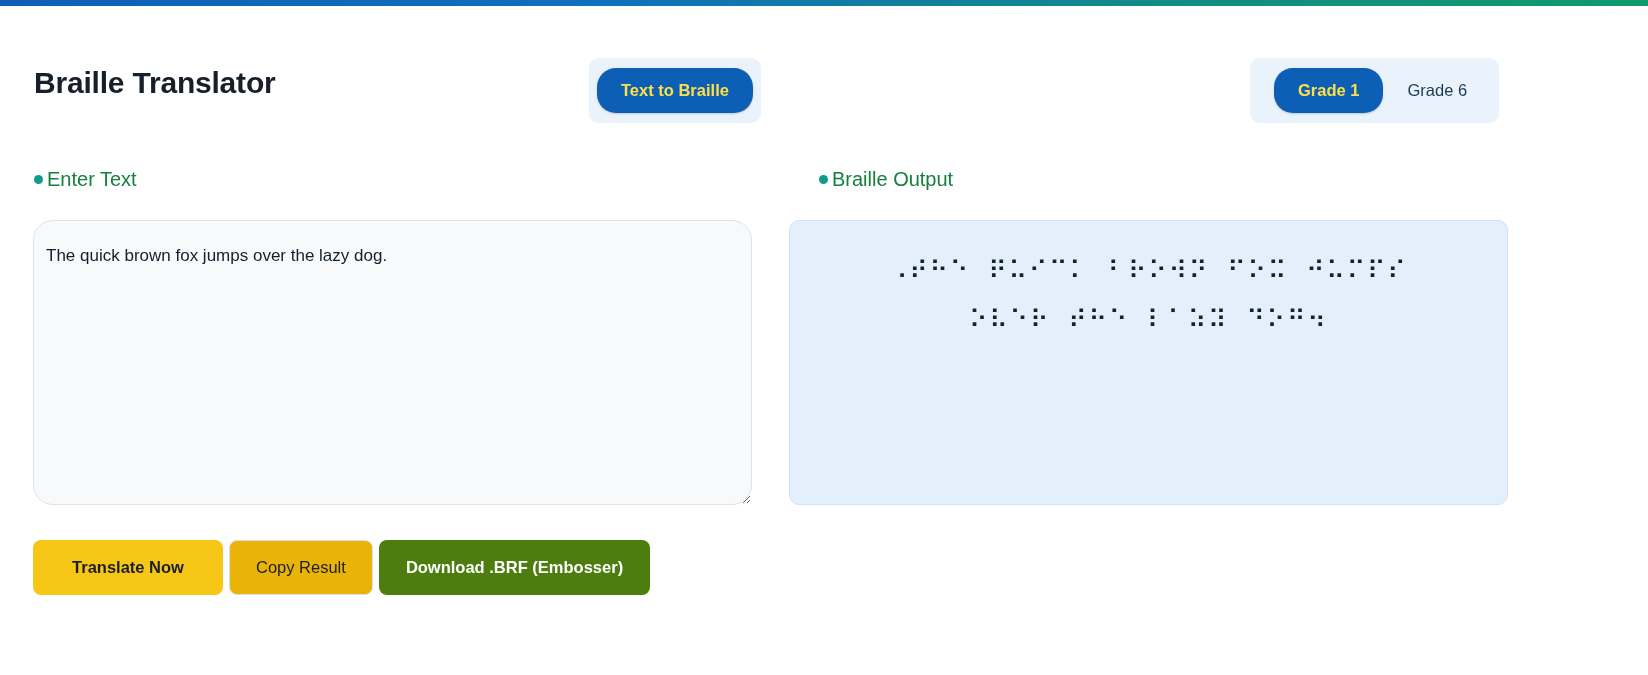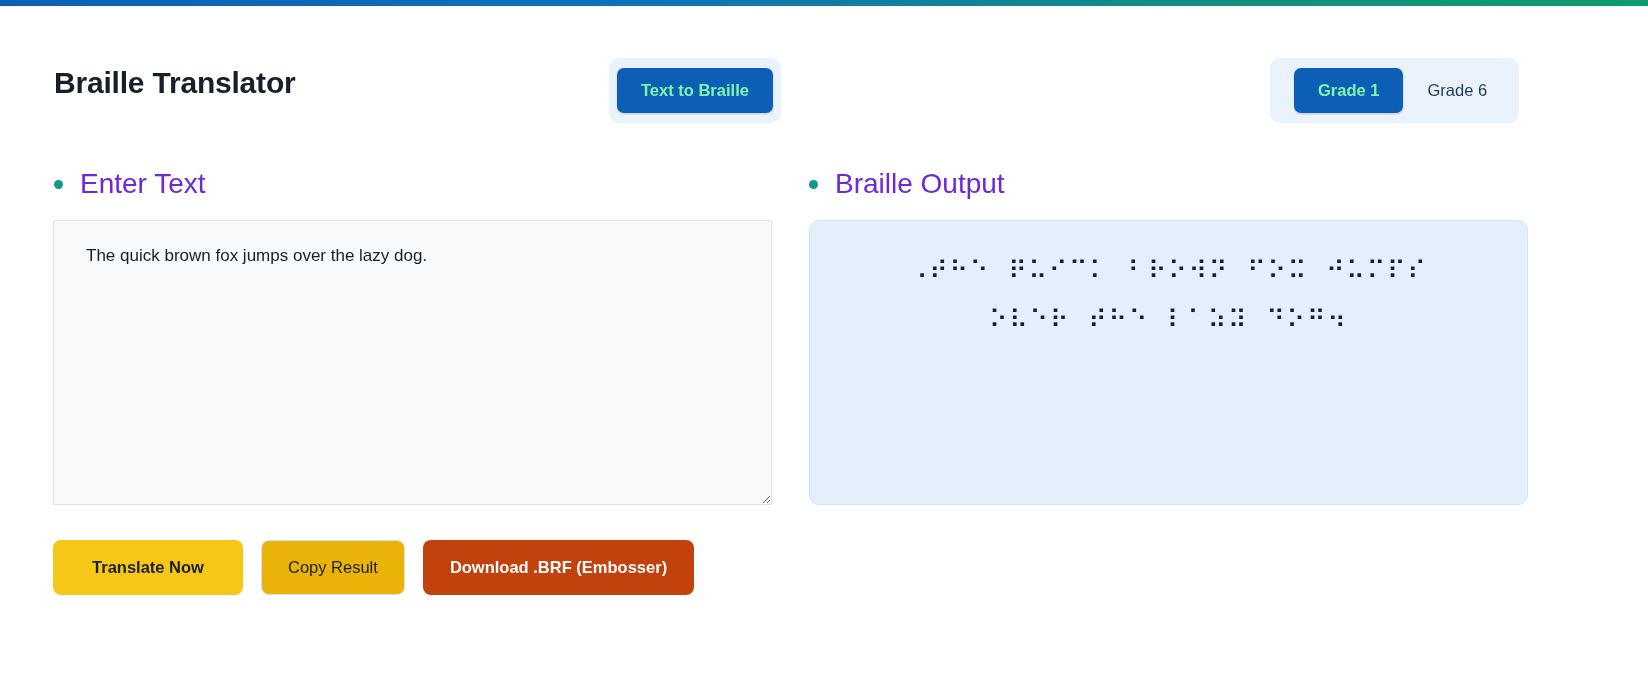--- a/index.html
+++ b/index.html
@@ -27,21 +27,20 @@
   }
   .card {
     position: absolute;
     top: 6px;
     left: 0;
     width: 1612px;
     height: 660px;
     background: #ffffff;
     border-bottom-left-radius: 6px;
     border-bottom-right-radius: 6px;
-    margin-left: 20px;
   }
   
   .scroll-gutter {
     position: absolute;
     top: 6px;
     right: 0;
     width: 36px;
     height: 669px;
     background: #ffffff;
   }
@@ -89,55 +88,56 @@
     font-family: "Liberation Sans", sans-serif;
     font-size: 16.5px;
     color: #1b3a57;
     padding: 13px 24px;
     border-radius: 7px;
     cursor: pointer;
     white-space: nowrap;
   }
   .seg-btn.active {
     background: #0d5fb5;
-    color: #86efac;
+    color: #fde047;
     font-weight: bold;
     box-shadow: 0 1px 2px rgba(0,0,0,0.18);
+    border-radius: 19px;
   }
 
   
   .section-label {
     position: absolute;
     display: flex;
     align-items: center;
-    gap: 17px;
-    font-size: 28px;
-    color: #6d28d9;
+    gap: 4px;
+    font-size: 20px;
+    color: #15803d;
   }
   .dot {
     width: 9px;
     height: 9px;
     border-radius: 50%;
     background: #0f9a8a;
     display: inline-block;
   }
   .label-left { left: 34px; top: 162px; }
-  .label-right { left: 789px; top: 162px; }
+  .label-right { left: 819px; top: 162px; }
 
   
   .input-area {
     position: absolute;
     left: 33px;
     top: 214px;
     width: 719px;
     height: 285px;
     background: #f8f9fa;
     border: 1px solid #dfe3e6;
-    border-radius: 1px;
-    padding: 22px 32px;
+    border-radius: 20px;
+    padding: 22px 12px;
     font-size: 17px;
     color: #14202b;
     font-family: "Liberation Sans", sans-serif;
     line-height: 1.5;
     resize: vertical;
     outline: none;
   }
   .output-panel {
     position: absolute;
     left: 789px;
@@ -161,21 +161,21 @@
     white-space: pre-wrap;
   }
 
   
   .actions {
     position: absolute;
     left: 33px;
     top: 534px;
     display: flex;
     align-items: center;
-    gap: 18px;
+    gap: 6px;
   }
   .btn {
     border: 1px solid transparent;
     border-radius: 8px;
     font-family: "Liberation Sans", sans-serif;
     font-size: 16.5px;
     padding: 18px 26px;
     cursor: pointer;
     white-space: nowrap;
     line-height: 1;
@@ -185,21 +185,21 @@
     color: #1b2026;
     font-weight: bold;
     min-width: 190px;
   }
   .btn-outline {
     background: #eab308;
     color: #1b2026;
     border: 1px solid #dcdfe3;
   }
   .btn-teal {
-    background: #c2410c;
+    background: #4d7c0f;
     color: #ffffff;
     font-weight: bold;
   }
 </style>
 </head>
 <body>
 
 <div id="app">
 
   <div class="top-accent"></div>

